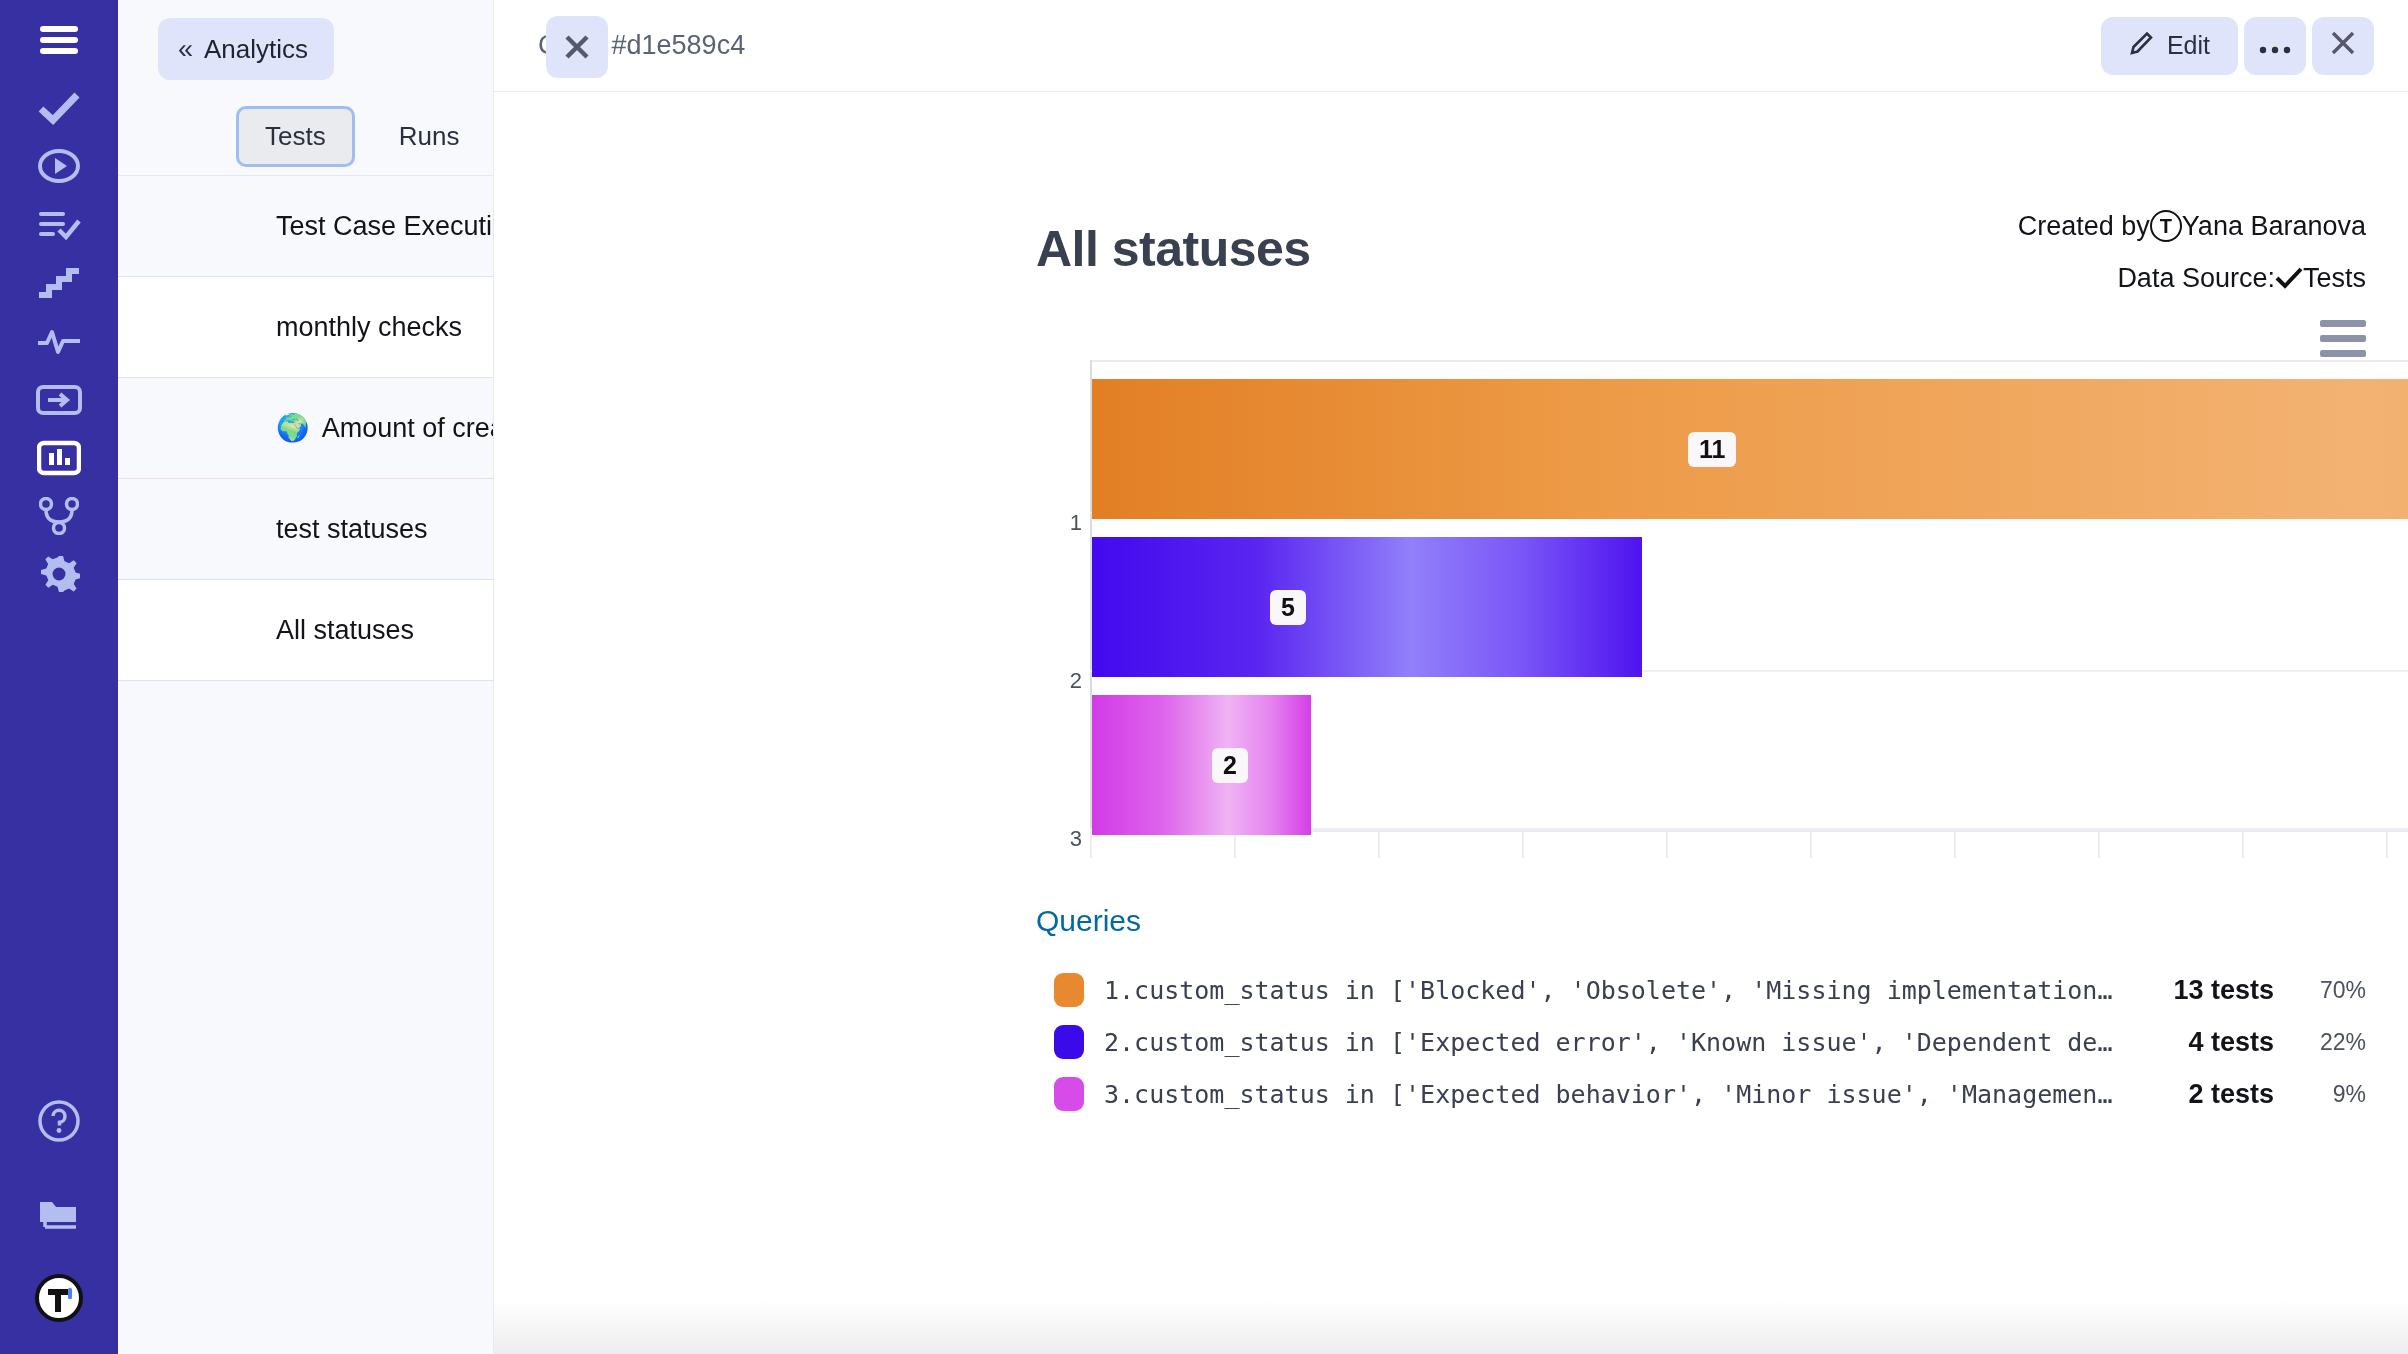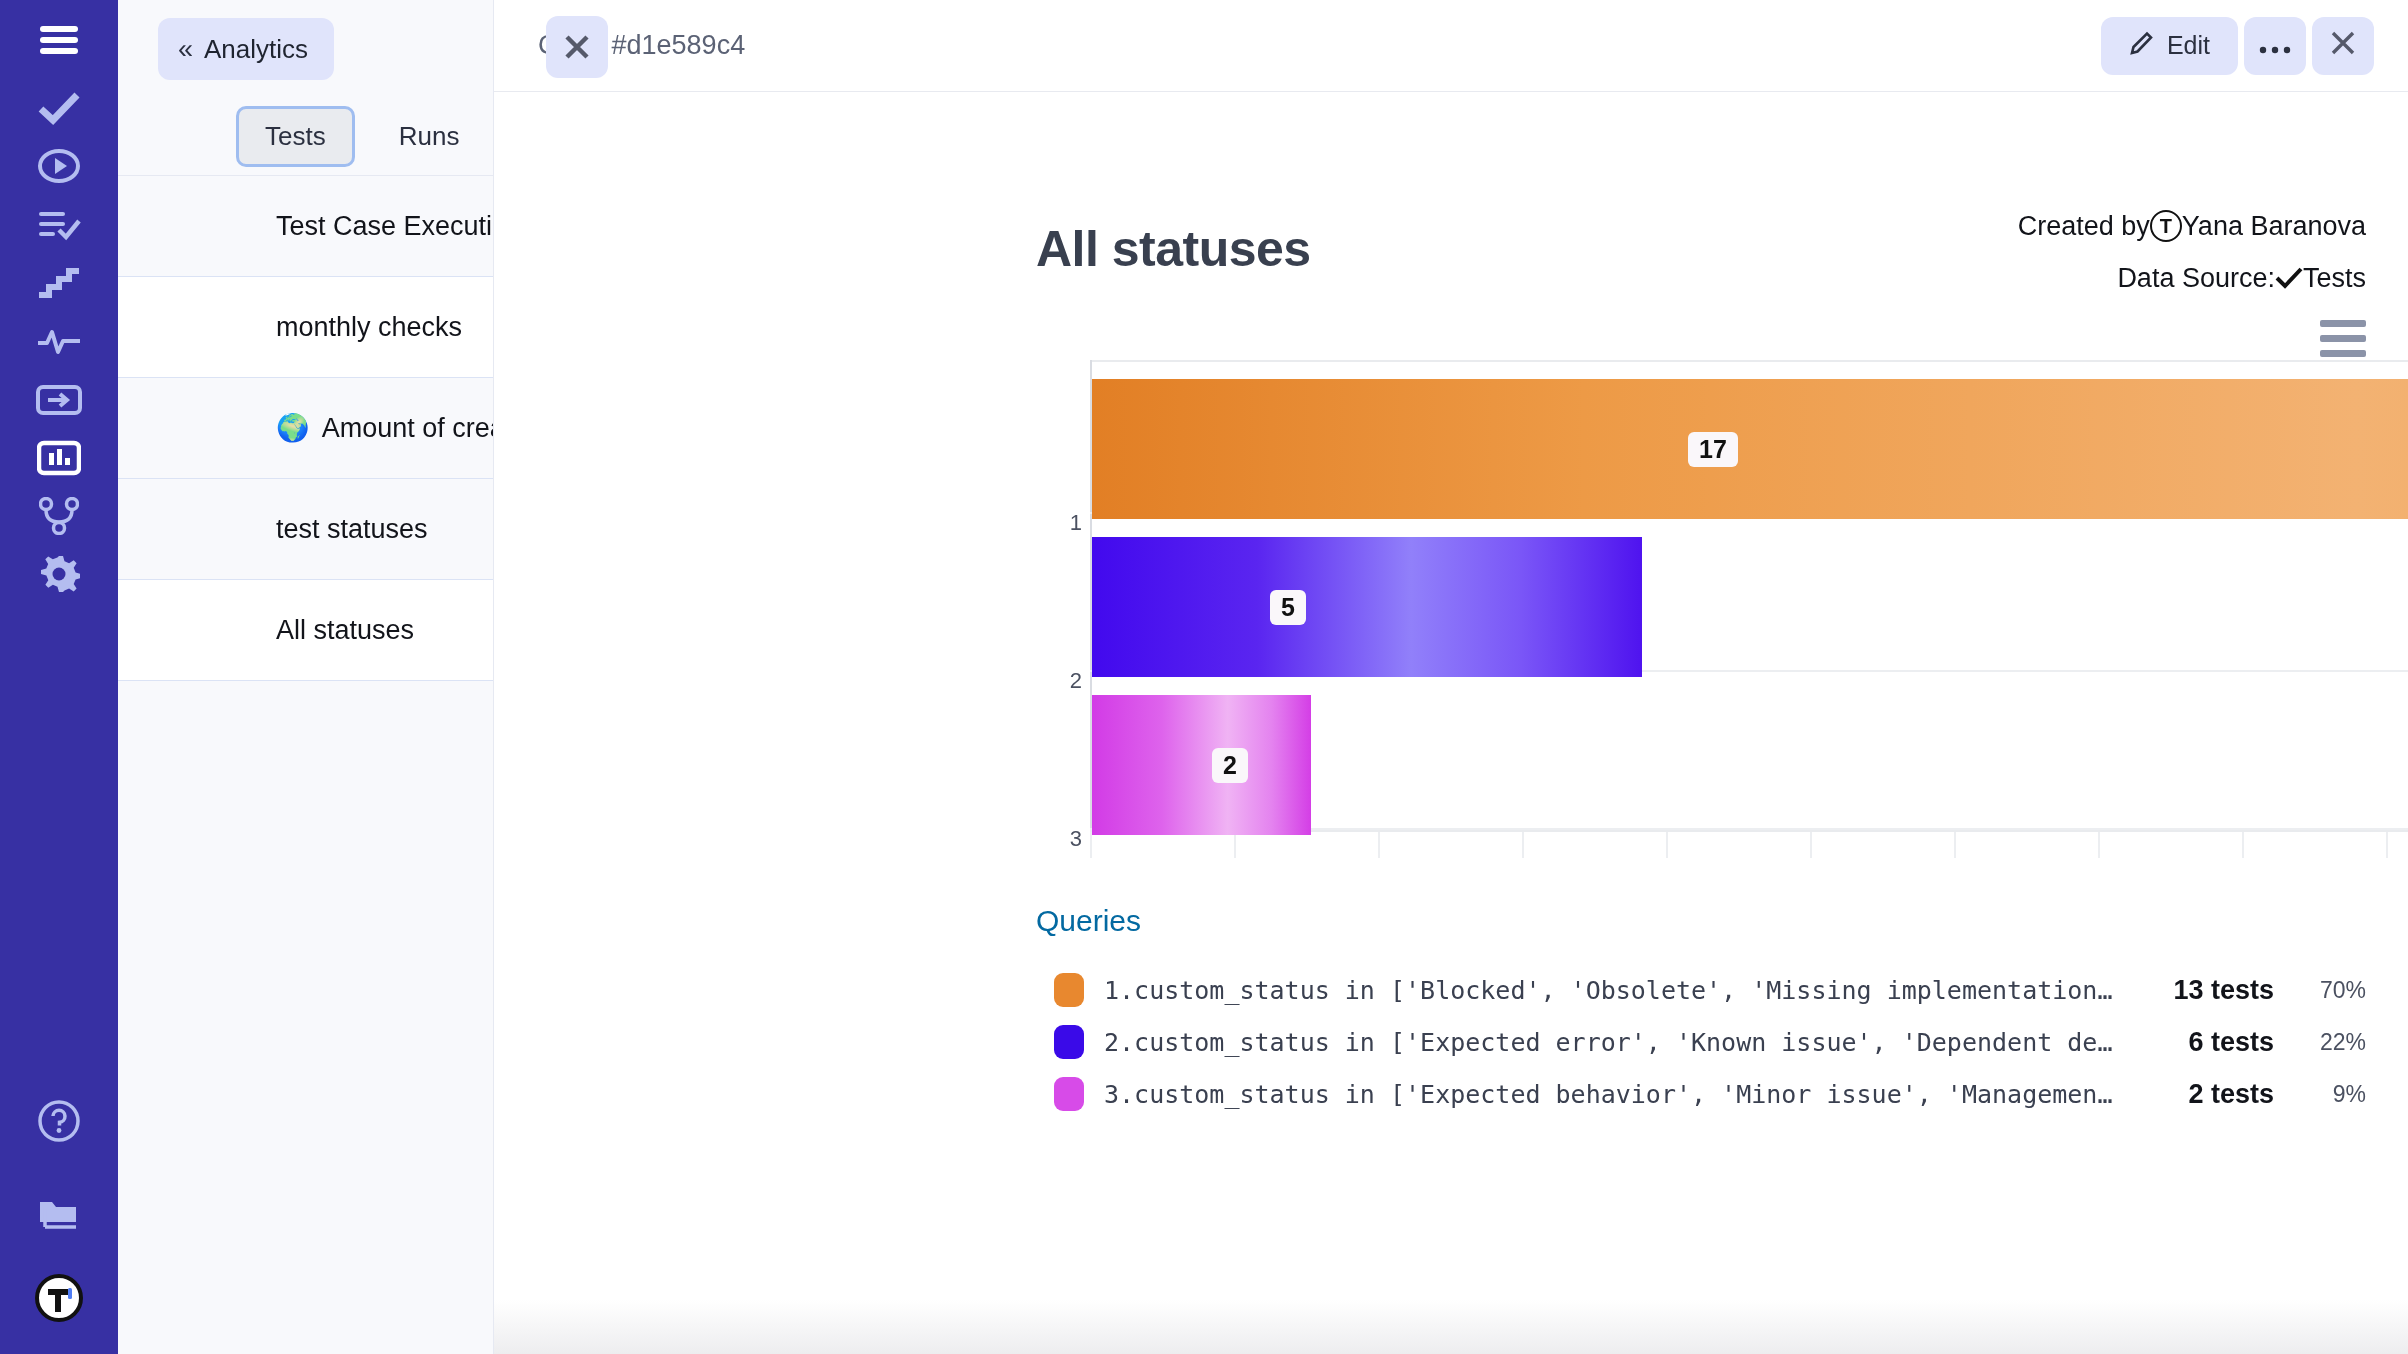--- a/index.html
+++ b/index.html
@@ -421,21 +421,21 @@
         <div class="tick" style="left:432px"></div>
         <div class="tick" style="left:576px"></div>
         <div class="tick" style="left:720px"></div>
         <div class="tick" style="left:864px"></div>
         <div class="tick" style="left:1008px"></div>
         <div class="tick" style="left:1152px"></div>
         <div class="tick" style="left:1296px"></div>
 
         <div class="ylab" style="top:150px">1</div>
         <div class="bar" style="left:2px; top:19px; width:1756px; height:140px; background:linear-gradient(90deg,#e27f25 0%,#ed9a46 28%,#f3b272 72%,#f0a85f 100%);">
-          <span class="val" style="left:596px">17</span>
+          <span class="val" style="left:596px">11</span>
         </div>
 
         <div class="ylab" style="top:308px">2</div>
         <div class="bar" style="left:2px; top:177px; width:550px; height:140px; background:linear-gradient(90deg,#4209ee 0%,#5a25f0 30%,#9180fa 58%,#7a56f7 78%,#4f13ef 100%);">
           <span class="val" style="left:178px">5</span>
         </div>
 
         <div class="ylab" style="top:466px">3</div>
         <div class="bar" style="left:2px; top:335px; width:219px; height:140px; background:linear-gradient(90deg,#d23be6 0%,#de63ec 32%,#f0b3f4 62%,#e483ef 82%,#d43ee6 100%);">
           <span class="val" style="left:120px">2</span>
@@ -447,21 +447,21 @@
       <div class="qlist">
         <div class="qrow">
           <span class="swatch" style="background:#e8882f"></span>
           <span class="qtext">1.custom_status in ['Blocked', 'Obsolete', 'Missing implementation', 'Unexecuted', 'Not ready', 'N…</span>
           <span class="qcount">13 tests</span>
           <span class="qpct">70%</span>
         </div>
         <div class="qrow">
           <span class="swatch" style="background:#3a0ae8"></span>
           <span class="qtext">2.custom_status in ['Expected error', 'Known issue', 'Dependent defect']</span>
-          <span class="qcount">6 tests</span>
+          <span class="qcount">4 tests</span>
           <span class="qpct">22%</span>
         </div>
         <div class="qrow">
           <span class="swatch" style="background:#d74be8"></span>
           <span class="qtext">3.custom_status in ['Expected behavior', 'Minor issue', 'Management decision']</span>
           <span class="qcount">2 tests</span>
           <span class="qpct">9%</span>
         </div>
       </div>
 

